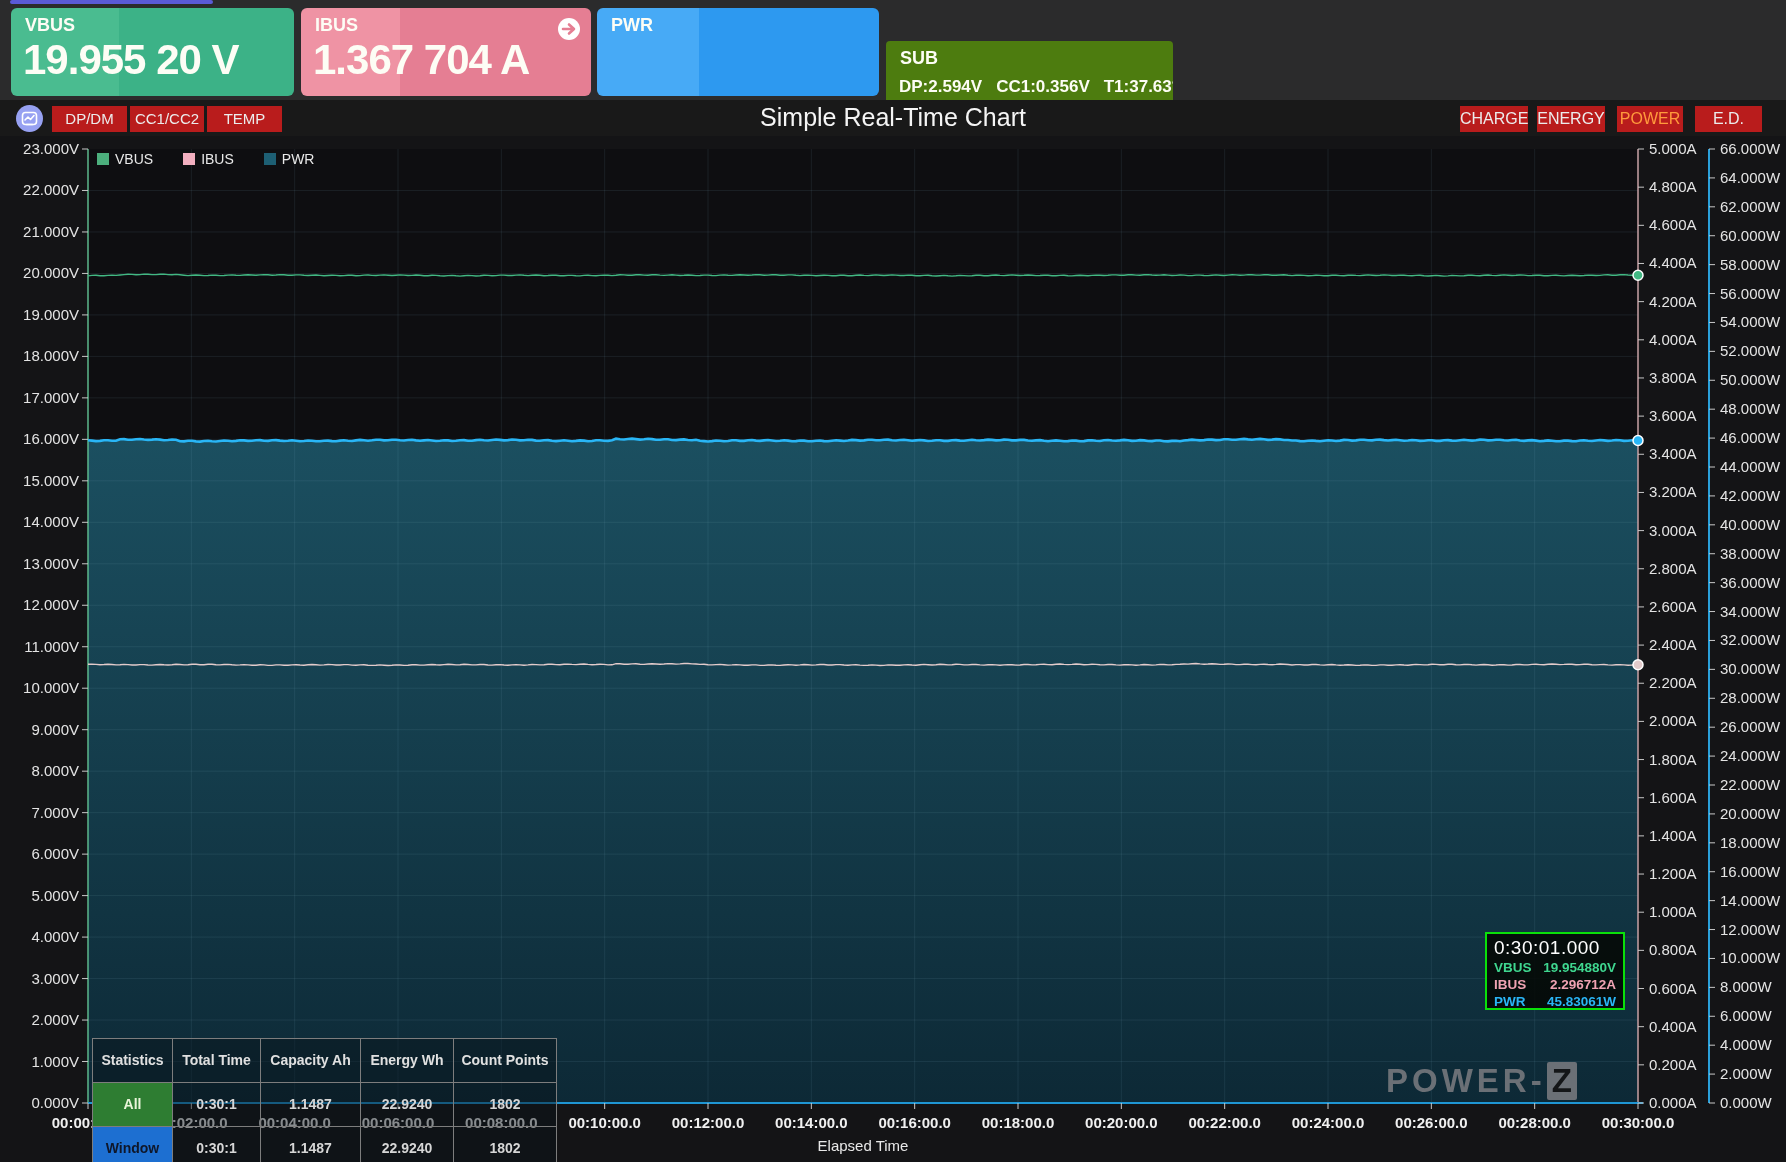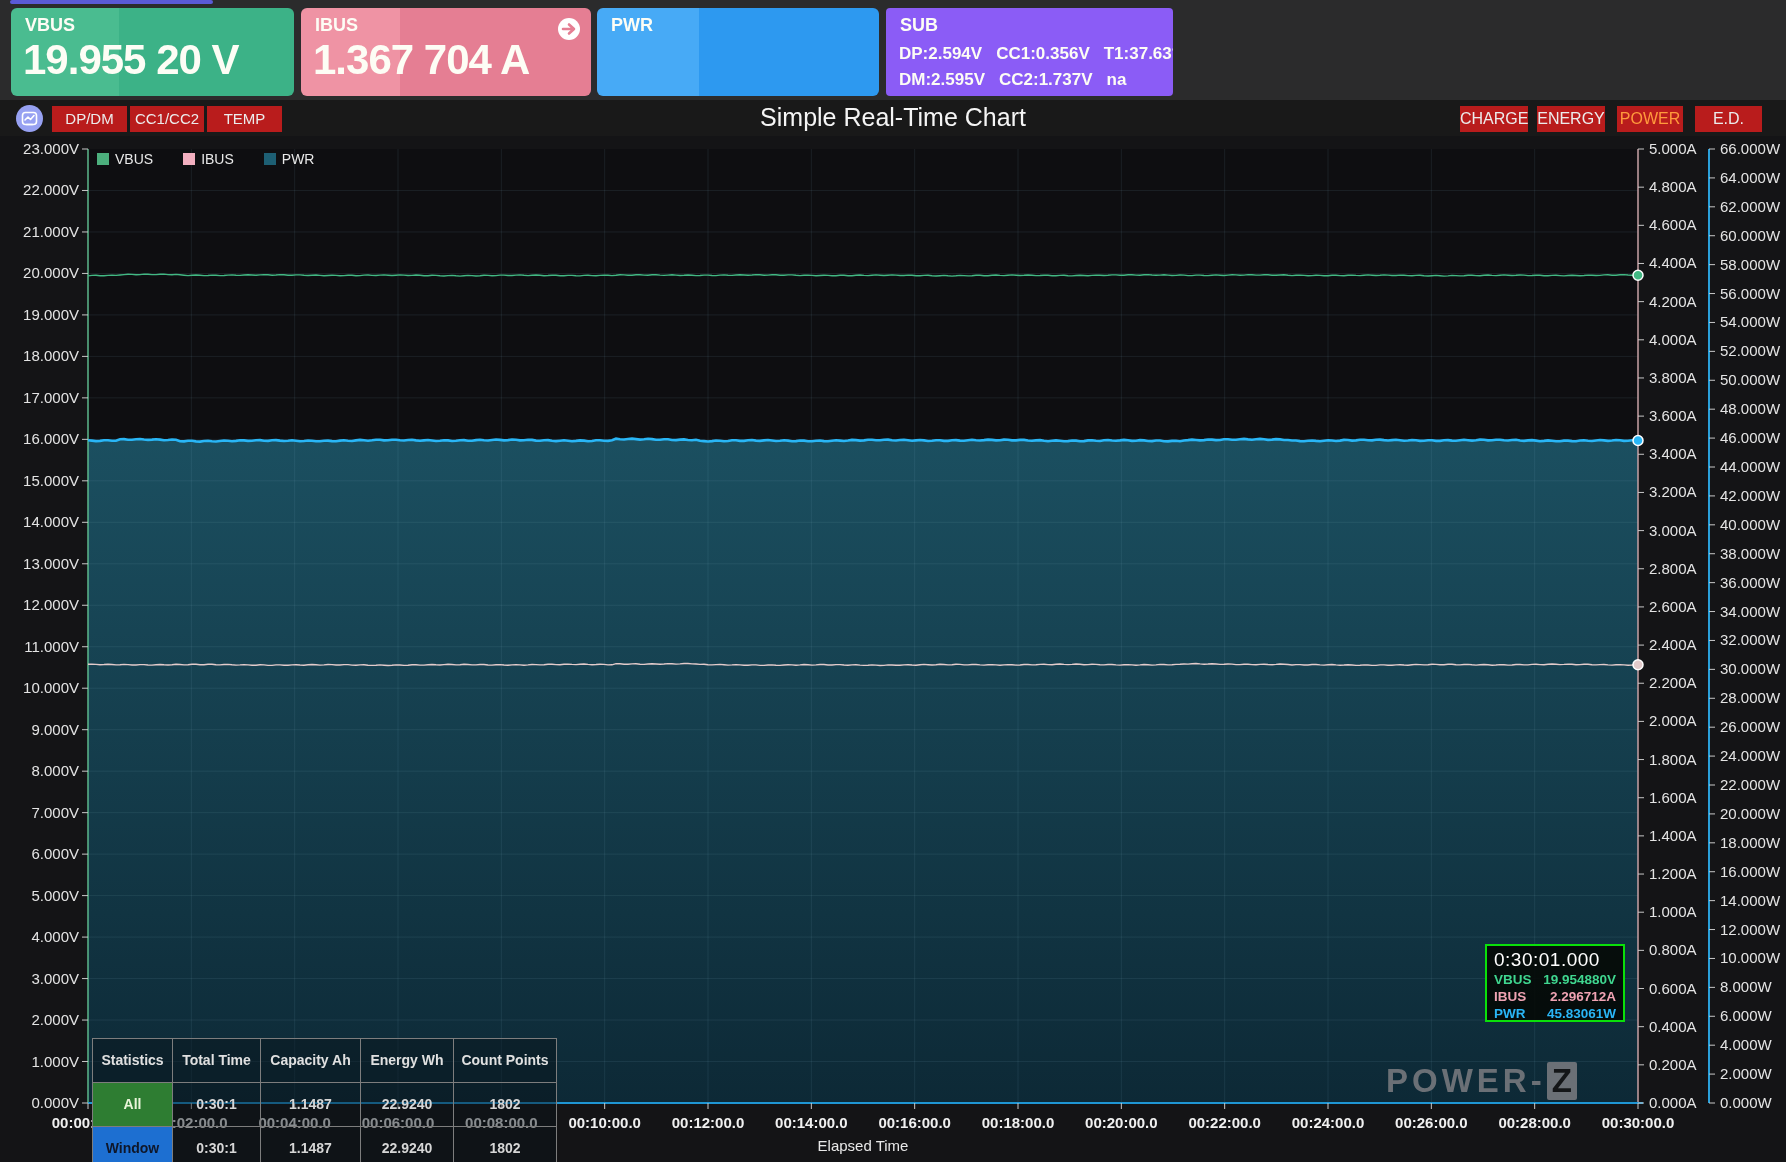--- a/index.html
+++ b/index.html
@@ -8,21 +8,21 @@
 
   
   .topstrip{position:absolute;left:0;top:0;width:1786px;height:100px;background:#2b2b2c;}
   .accentbar{position:absolute;left:10px;top:0;width:203px;height:4px;border-radius:2px;background:#5a5ad6;}
   .panel{position:absolute;top:8px;height:88px;border-radius:6px;color:#fdfdf5;overflow:hidden;}
   .panel .lbl{position:absolute;left:14px;top:7px;font-size:18px;font-weight:700;}
   .panel .val{position:absolute;left:12px;top:28px;font-size:42px;font-weight:700;letter-spacing:-1px;white-space:pre;}
   .p-vbus{left:11px;width:283px;background:linear-gradient(90deg,#4abc90 0 38%,#3cb287 38%);}
   .p-ibus{left:301px;width:290px;background:linear-gradient(90deg,#ef93a4 0 34%,#e57e93 34%);}
   .p-pwr{left:597px;width:282px;background:linear-gradient(90deg,#47aaf6 0 36%,#2d99f0 36%);}
-  .p-sub{left:886px;width:287px;background:#8b5cf6;border-radius:4px;}
+  .p-sub{left:886px;width:287px;background:#4d7c0f;border-radius:4px;margin-top:33px;}
   .p-sub .srow{position:absolute;left:13px;display:flex;gap:14px;font-size:17px;font-weight:700;white-space:nowrap;}
   .p-sub .srow1{top:36px;} .p-sub .srow2{top:62px;}
   .arrow-ic{position:absolute;right:10px;top:9px;width:24px;height:24px;}
 
   
   .tabstrip{position:absolute;left:0;top:100px;width:1786px;height:36px;background:#191919;}
   .chart-title{position:absolute;left:0;top:103px;width:1786px;text-align:center;font-size:25px;
                color:#f5f5f5;pointer-events:none;}
   .icon-btn{position:absolute;left:16px;top:105px;width:27px;height:27px;border-radius:50%;
             background:#97a1f2;display:flex;align-items:center;justify-content:center;cursor:pointer;}
@@ -44,21 +44,21 @@
   
   .stats{position:absolute;left:92px;top:1038px;border-collapse:collapse;
          font-size:14px;font-weight:700;color:#d6d6d6;background:rgba(8,18,24,0.45);}
   .stats td,.stats th{border:1px solid #7d7d7d;text-align:center;padding:12px 4px;height:19px;line-height:19px;white-space:nowrap;}
   .stats th{color:#e0e0e0;}
   .cell-all{background:#2e7d32;color:#e9f5d9;cursor:pointer;}
   .cell-window{background:#1d6fd1;color:#0f172a;cursor:pointer;}
 
   
   .tooltip{position:absolute;left:1485px;top:932px;width:140px;height:78px;box-sizing:border-box;
-           border:2px solid #0ae00a;background:rgba(4,8,5,0.88);padding:3px 7px 0 7px;margin-top:12px;}
+           border:2px solid #0ae00a;background:rgba(4,8,5,0.88);padding:3px 7px 0 7px;}
   .tooltip .tt-time{font-size:19px;color:#ffffff;letter-spacing:0.5px;}
   .tooltip .tt-row{display:flex;justify-content:space-between;font-size:13.5px;font-weight:700;line-height:17px;}
 
   
   .watermark{position:absolute;left:1386px;top:1062px;font-size:33px;font-weight:700;
              letter-spacing:4px;color:#6b7076;user-select:none;}
   .watermark .wm-z{display:inline-block;background:#6b7076;color:#141618;padding:0 5px;
                    margin-left:1px;border-radius:2px;letter-spacing:0;}
 </style>
 </head>

